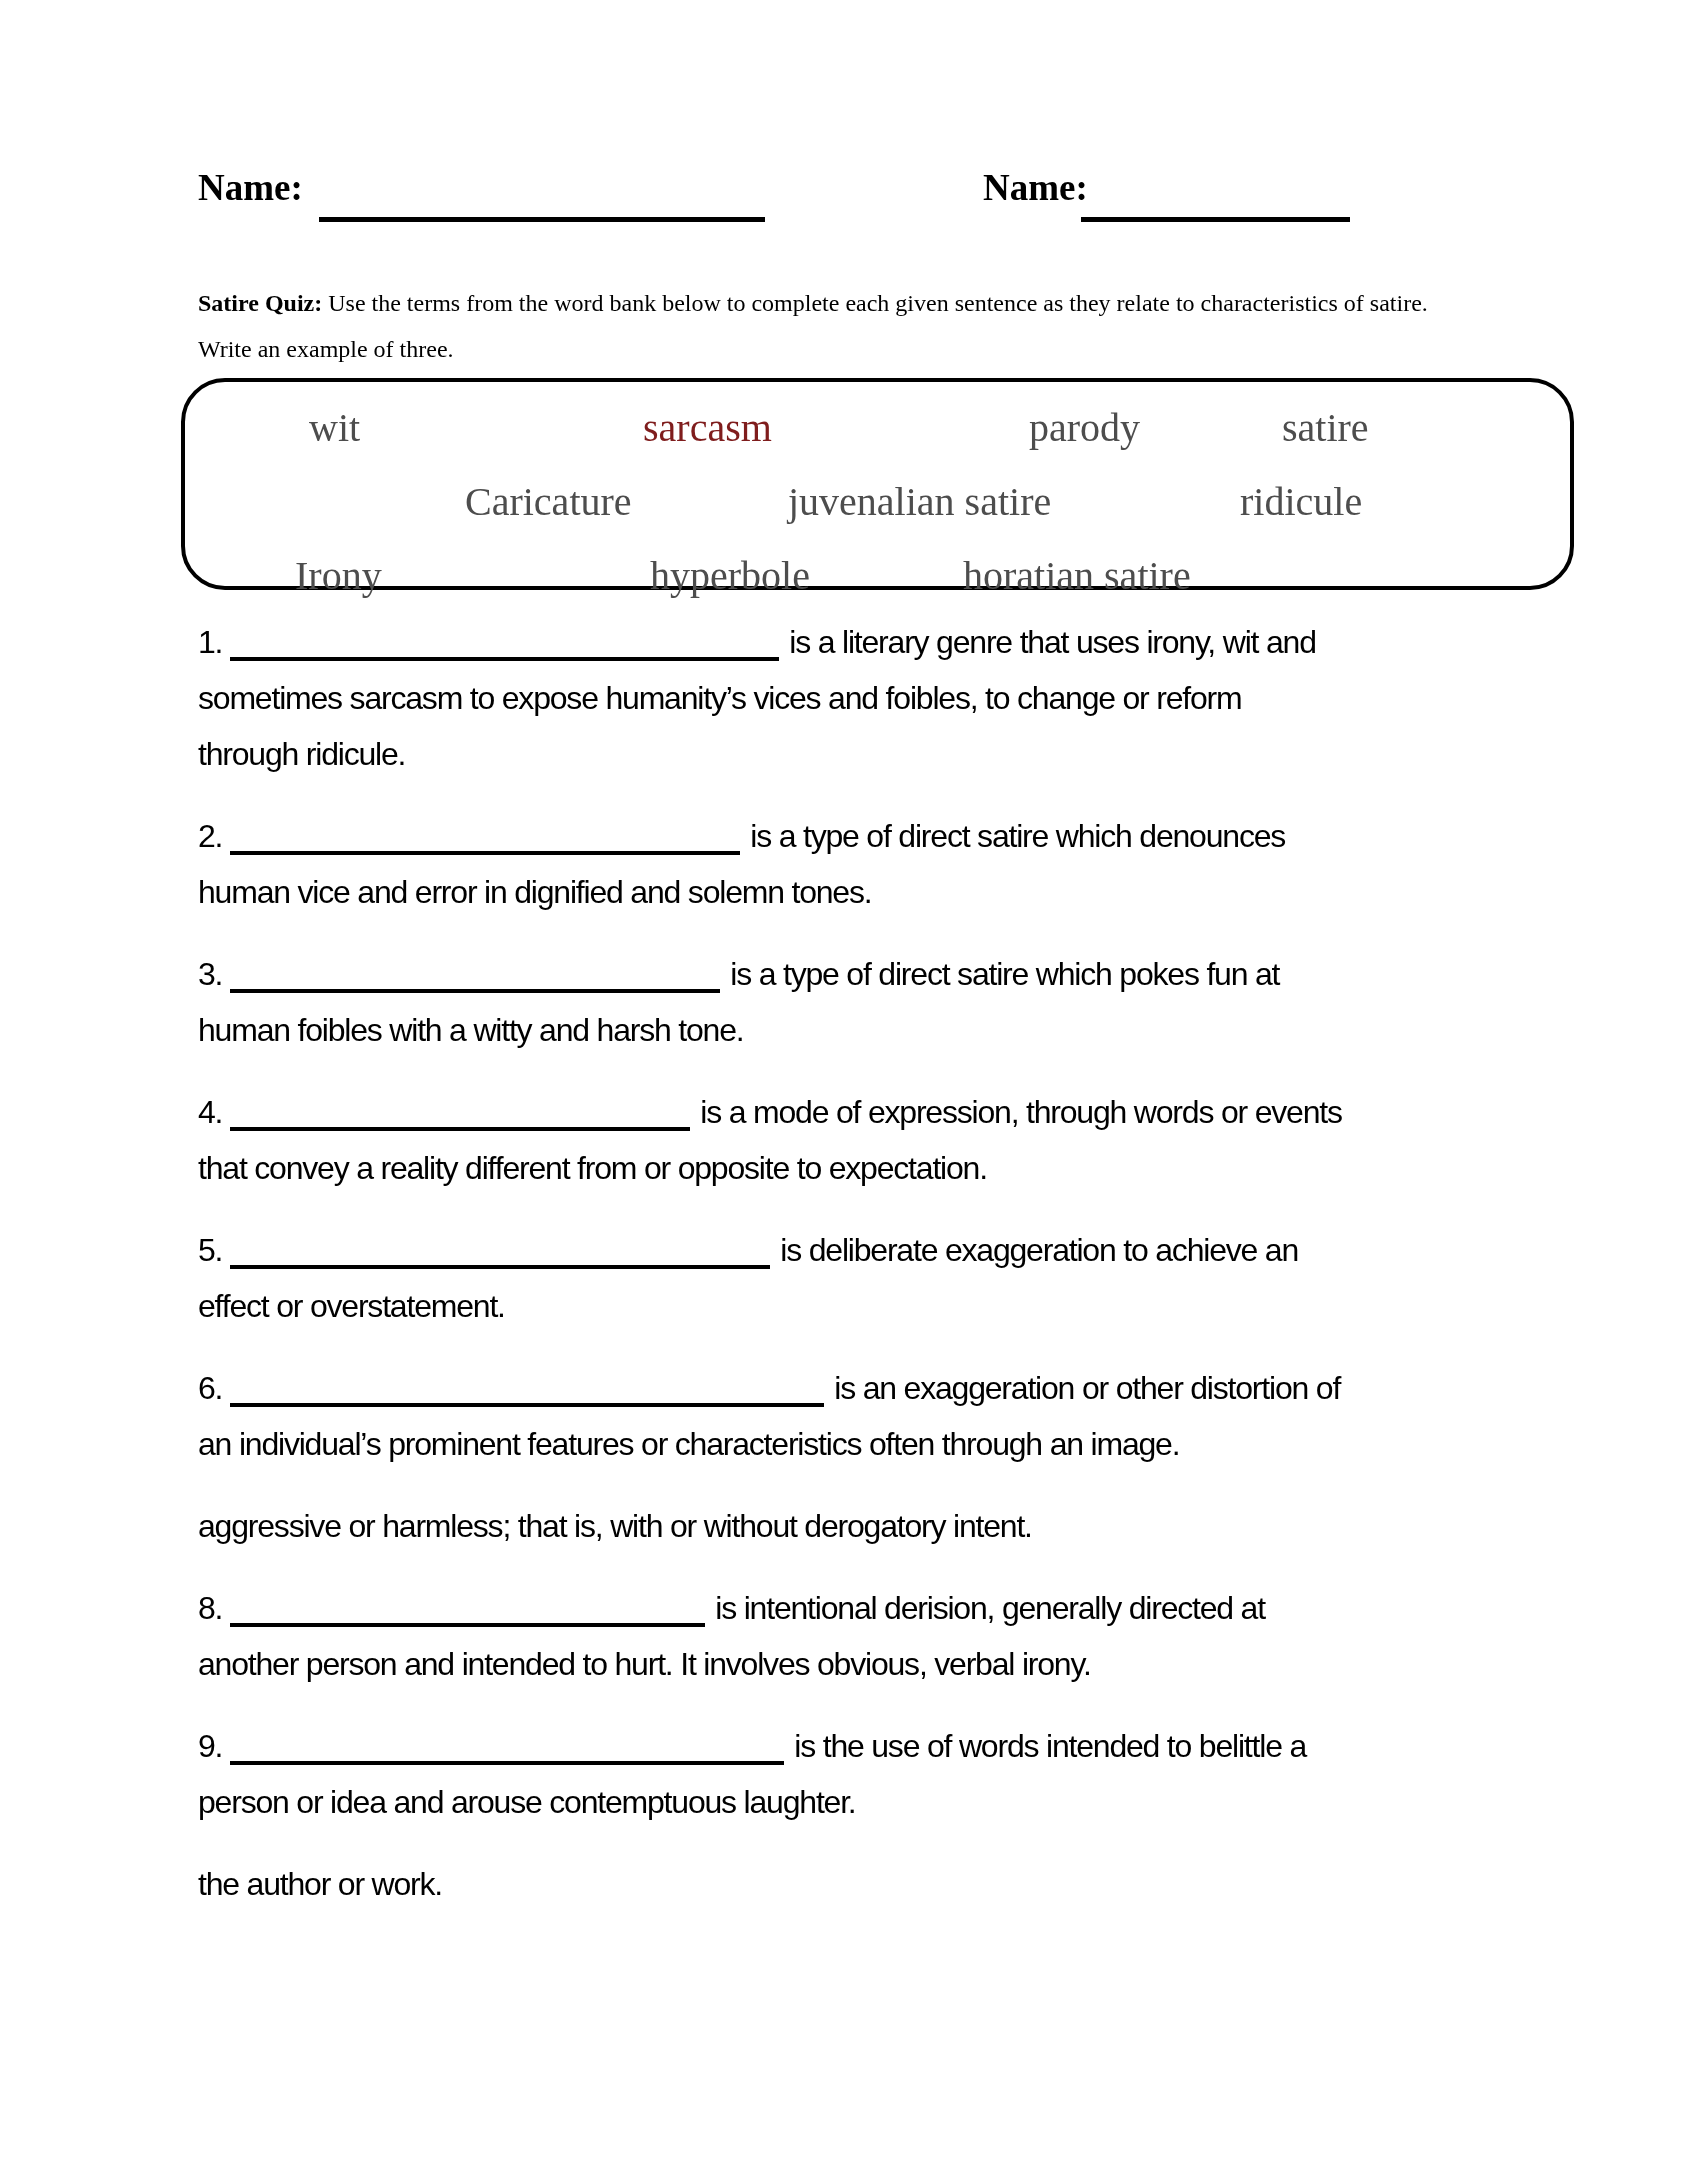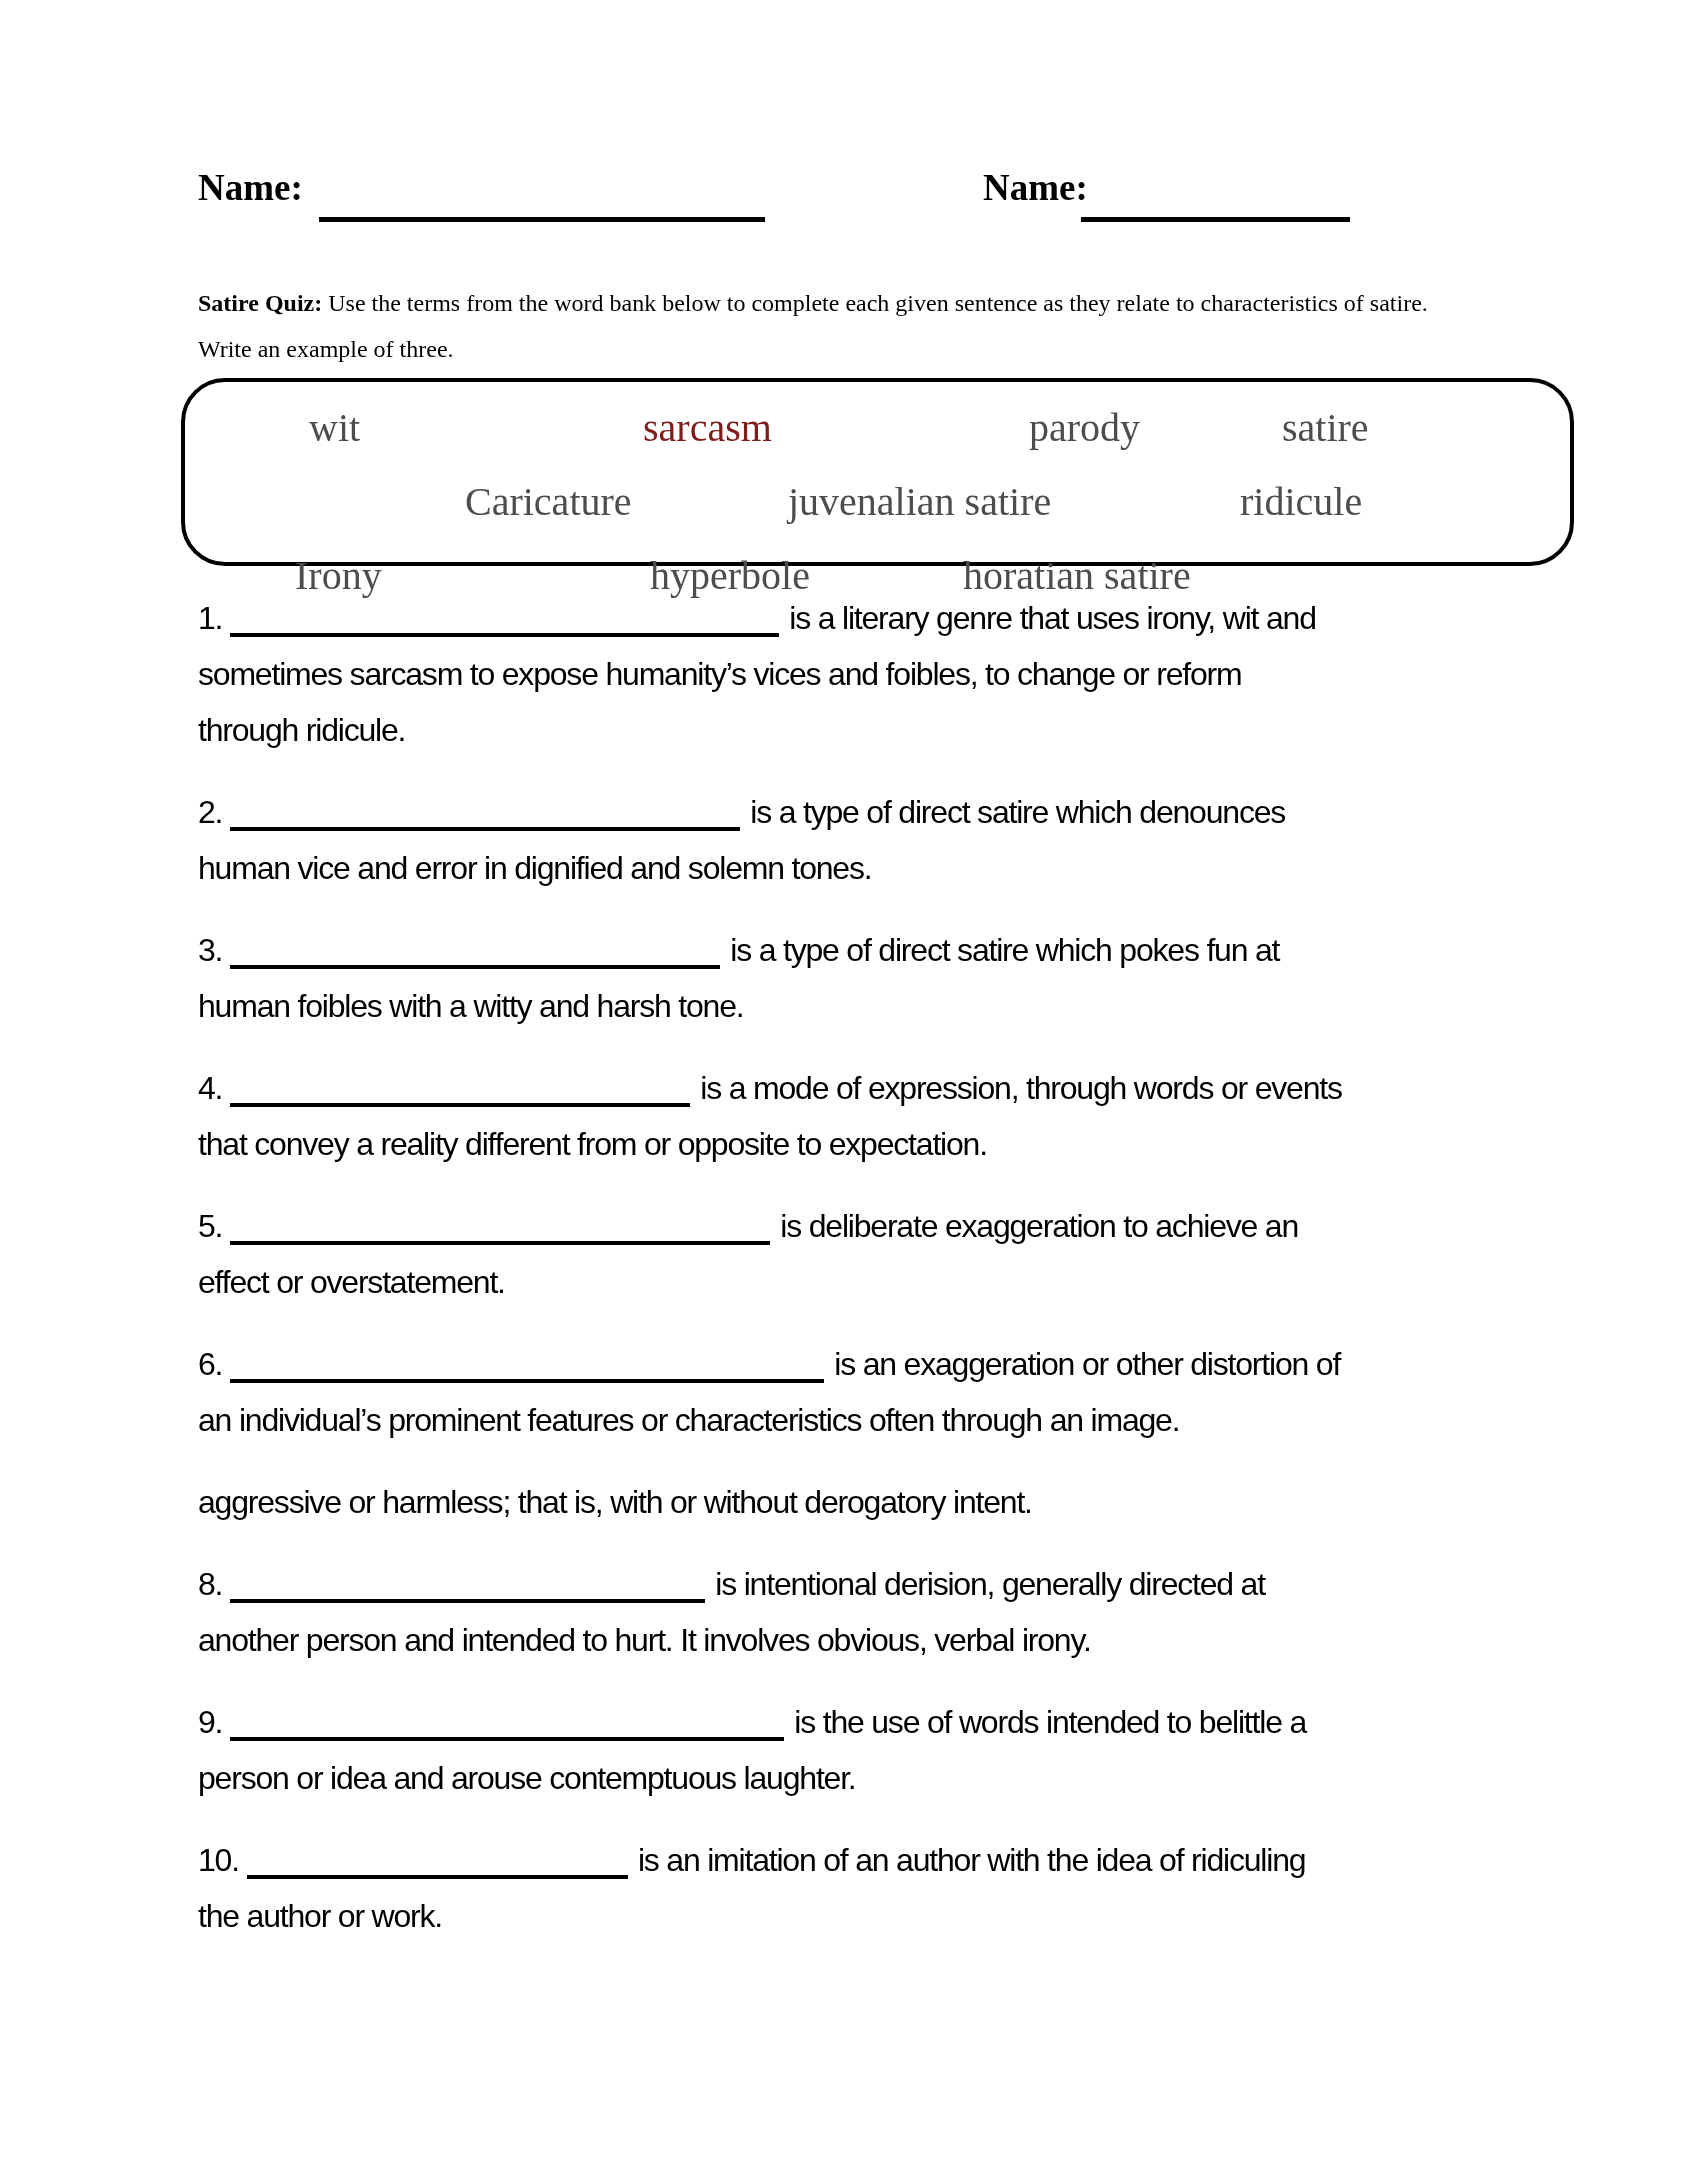--- a/index.html
+++ b/index.html
@@ -33,21 +33,21 @@
     font-family: "Liberation Serif", serif;
     font-size: 24px; line-height: 46px; color: #000;
   }
   .instructions strong { font-weight: bold; }
 
   
   .word-bank {
     position: relative;
     box-sizing: border-box;
     margin: 6px 0 0 181px;
-    width: 1393px; height: 188px;
+    width: 1393px; height: 212px;
     border: 4px solid #000;
     border-radius: 44px;
     background: #fff;
   }
   .wb-term {
     position: absolute;
     font-family: "Liberation Serif", serif;
     font-size: 40px; color: #4d4d4d;
     white-space: nowrap;
   }
@@ -131,19 +131,18 @@
       </div>
       <div class="question">
         <div class="q-line"><span class="q-num">8.</span><span class="q-blank" style="width: 475px;"></span><span>is intentional derision, generally directed at</span></div>
         <div class="q-line">another person and intended to hurt. It involves obvious, verbal irony.</div>
       </div>
       <div class="question">
         <div class="q-line"><span class="q-num">9.</span><span class="q-blank" style="width: 554px;"></span><span>is the use of words intended to belittle a</span></div>
         <div class="q-line">person or idea and arouse contemptuous laughter.</div>
       </div>
       <div class="question">
-        <div class="q-line"><span class="q-num">10.</span><span class="q-blank" style="width: 381px;"></span><span>is an imitation of an author with the idea of ridiculing</span></div>
         <div class="q-line">the author or work.</div>
       </div>
     </div>
 
 </div>
 
 
 </body></html>

